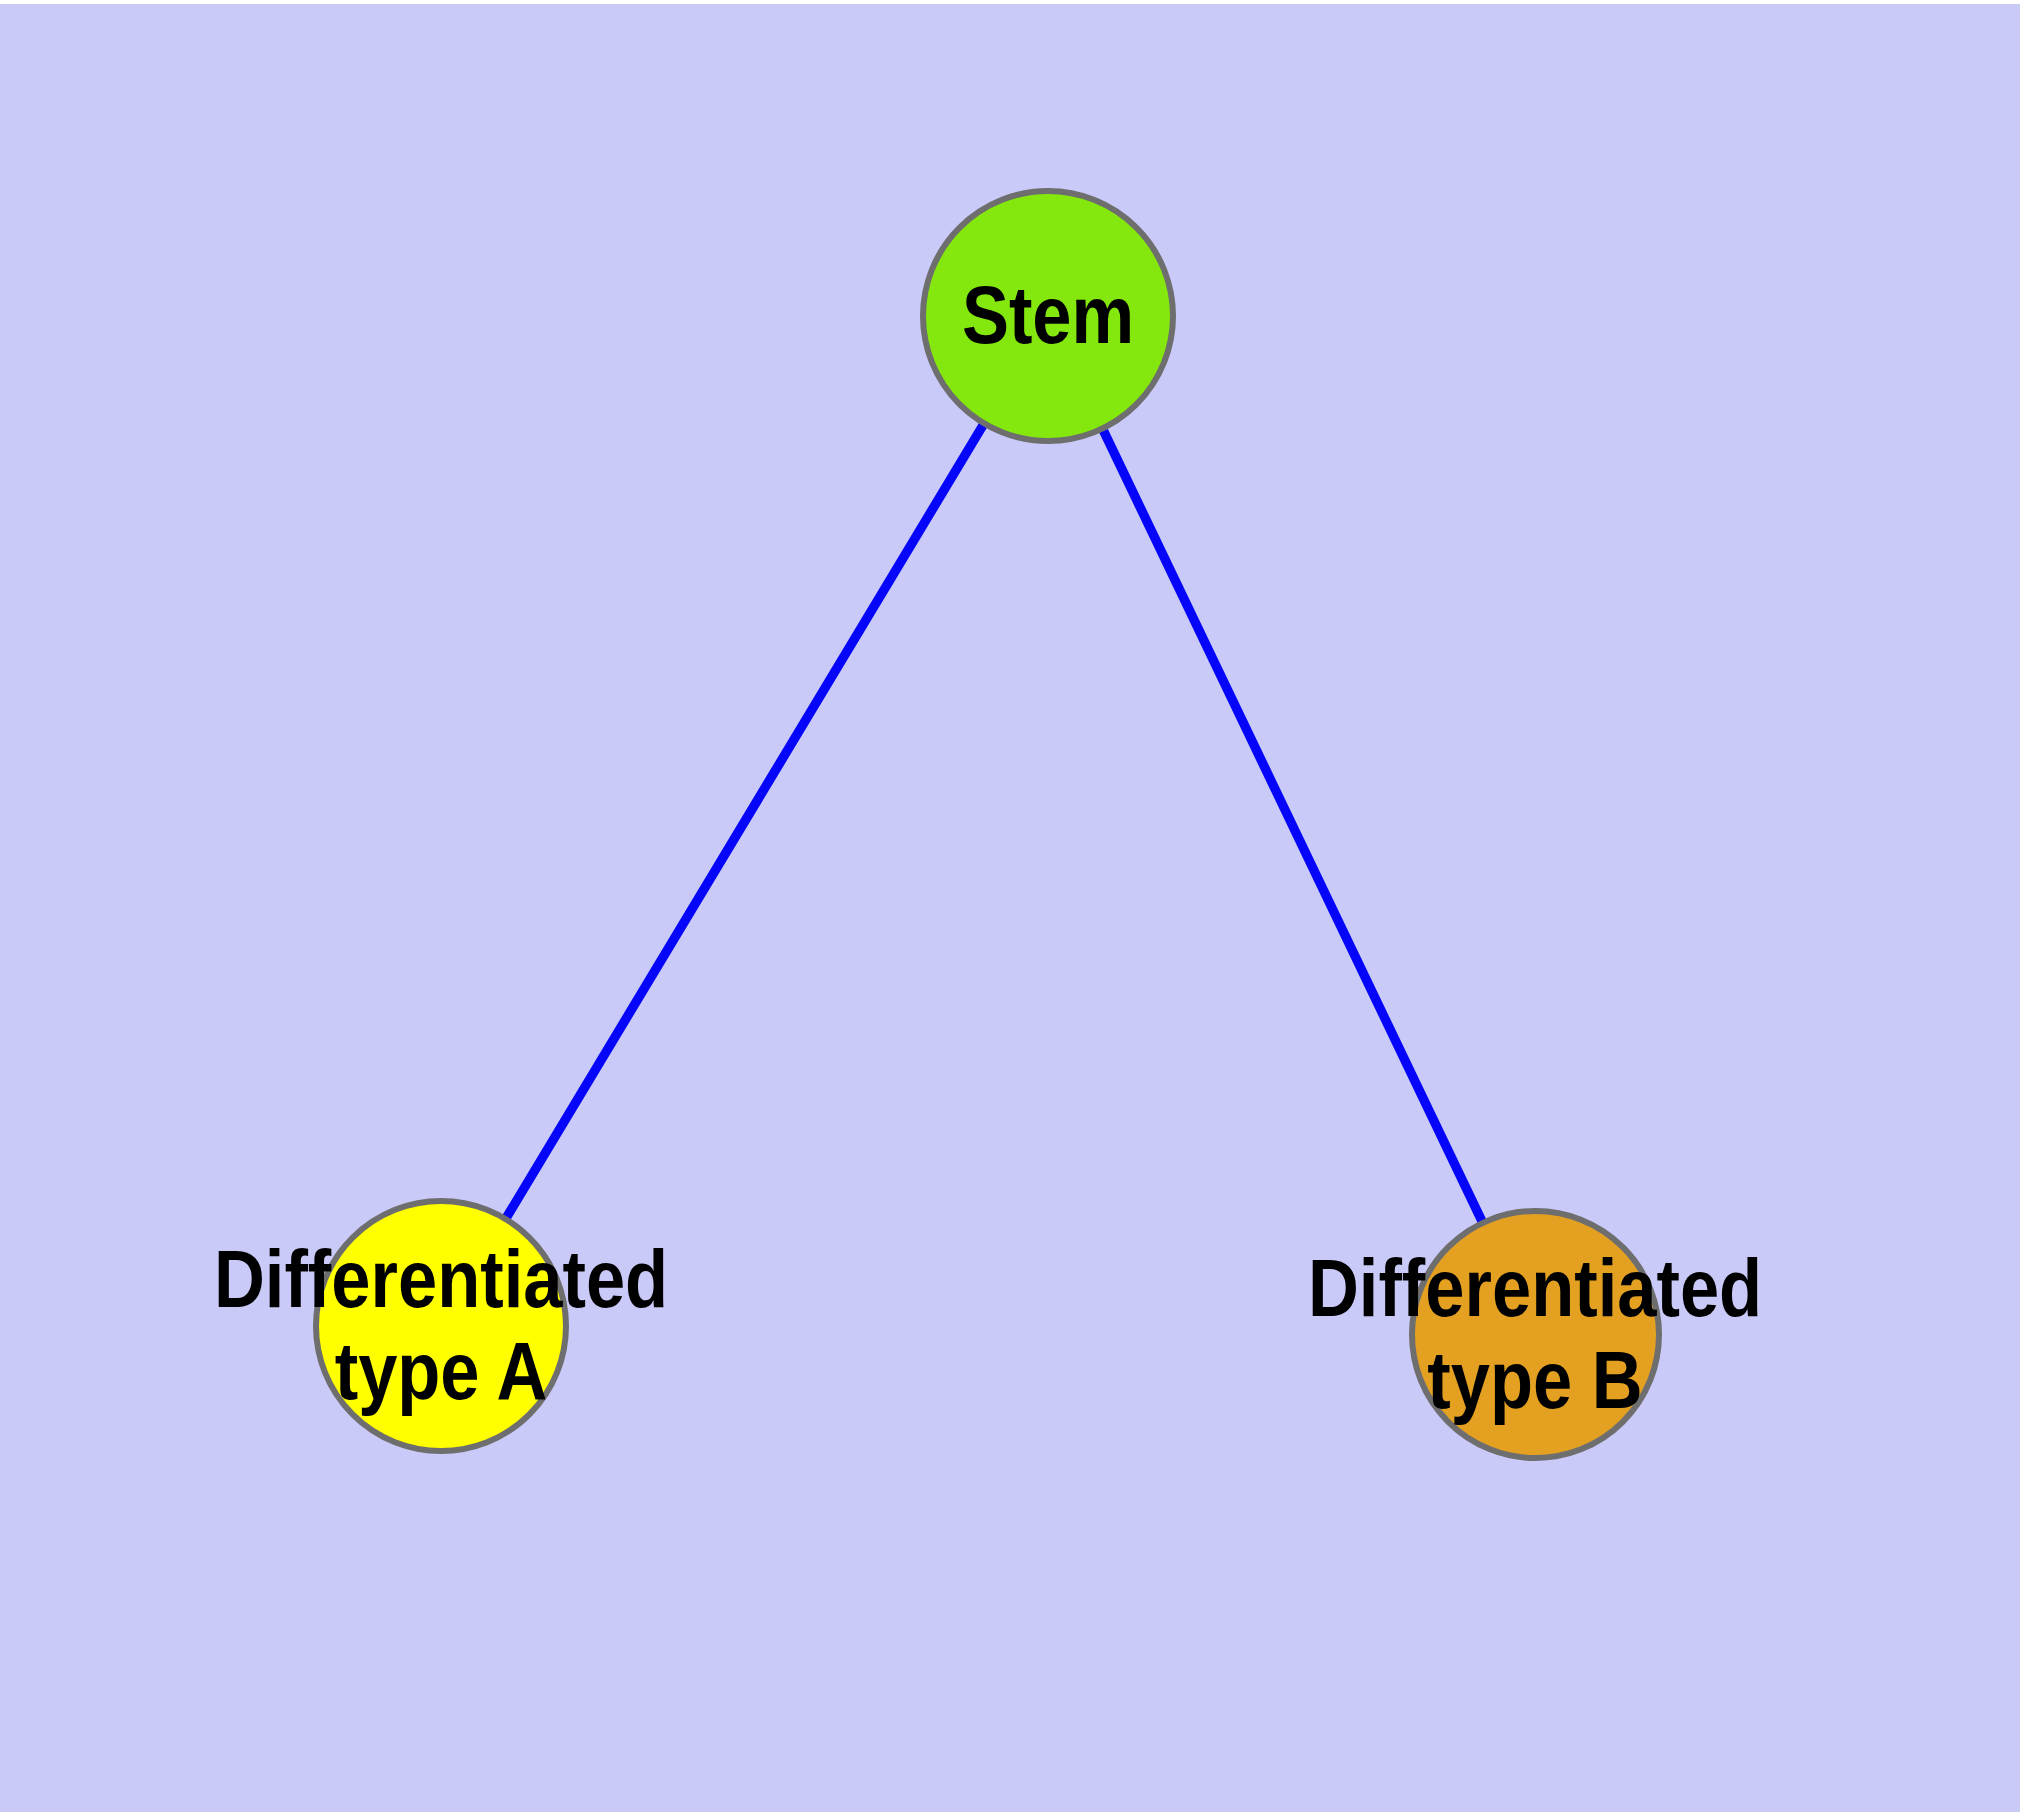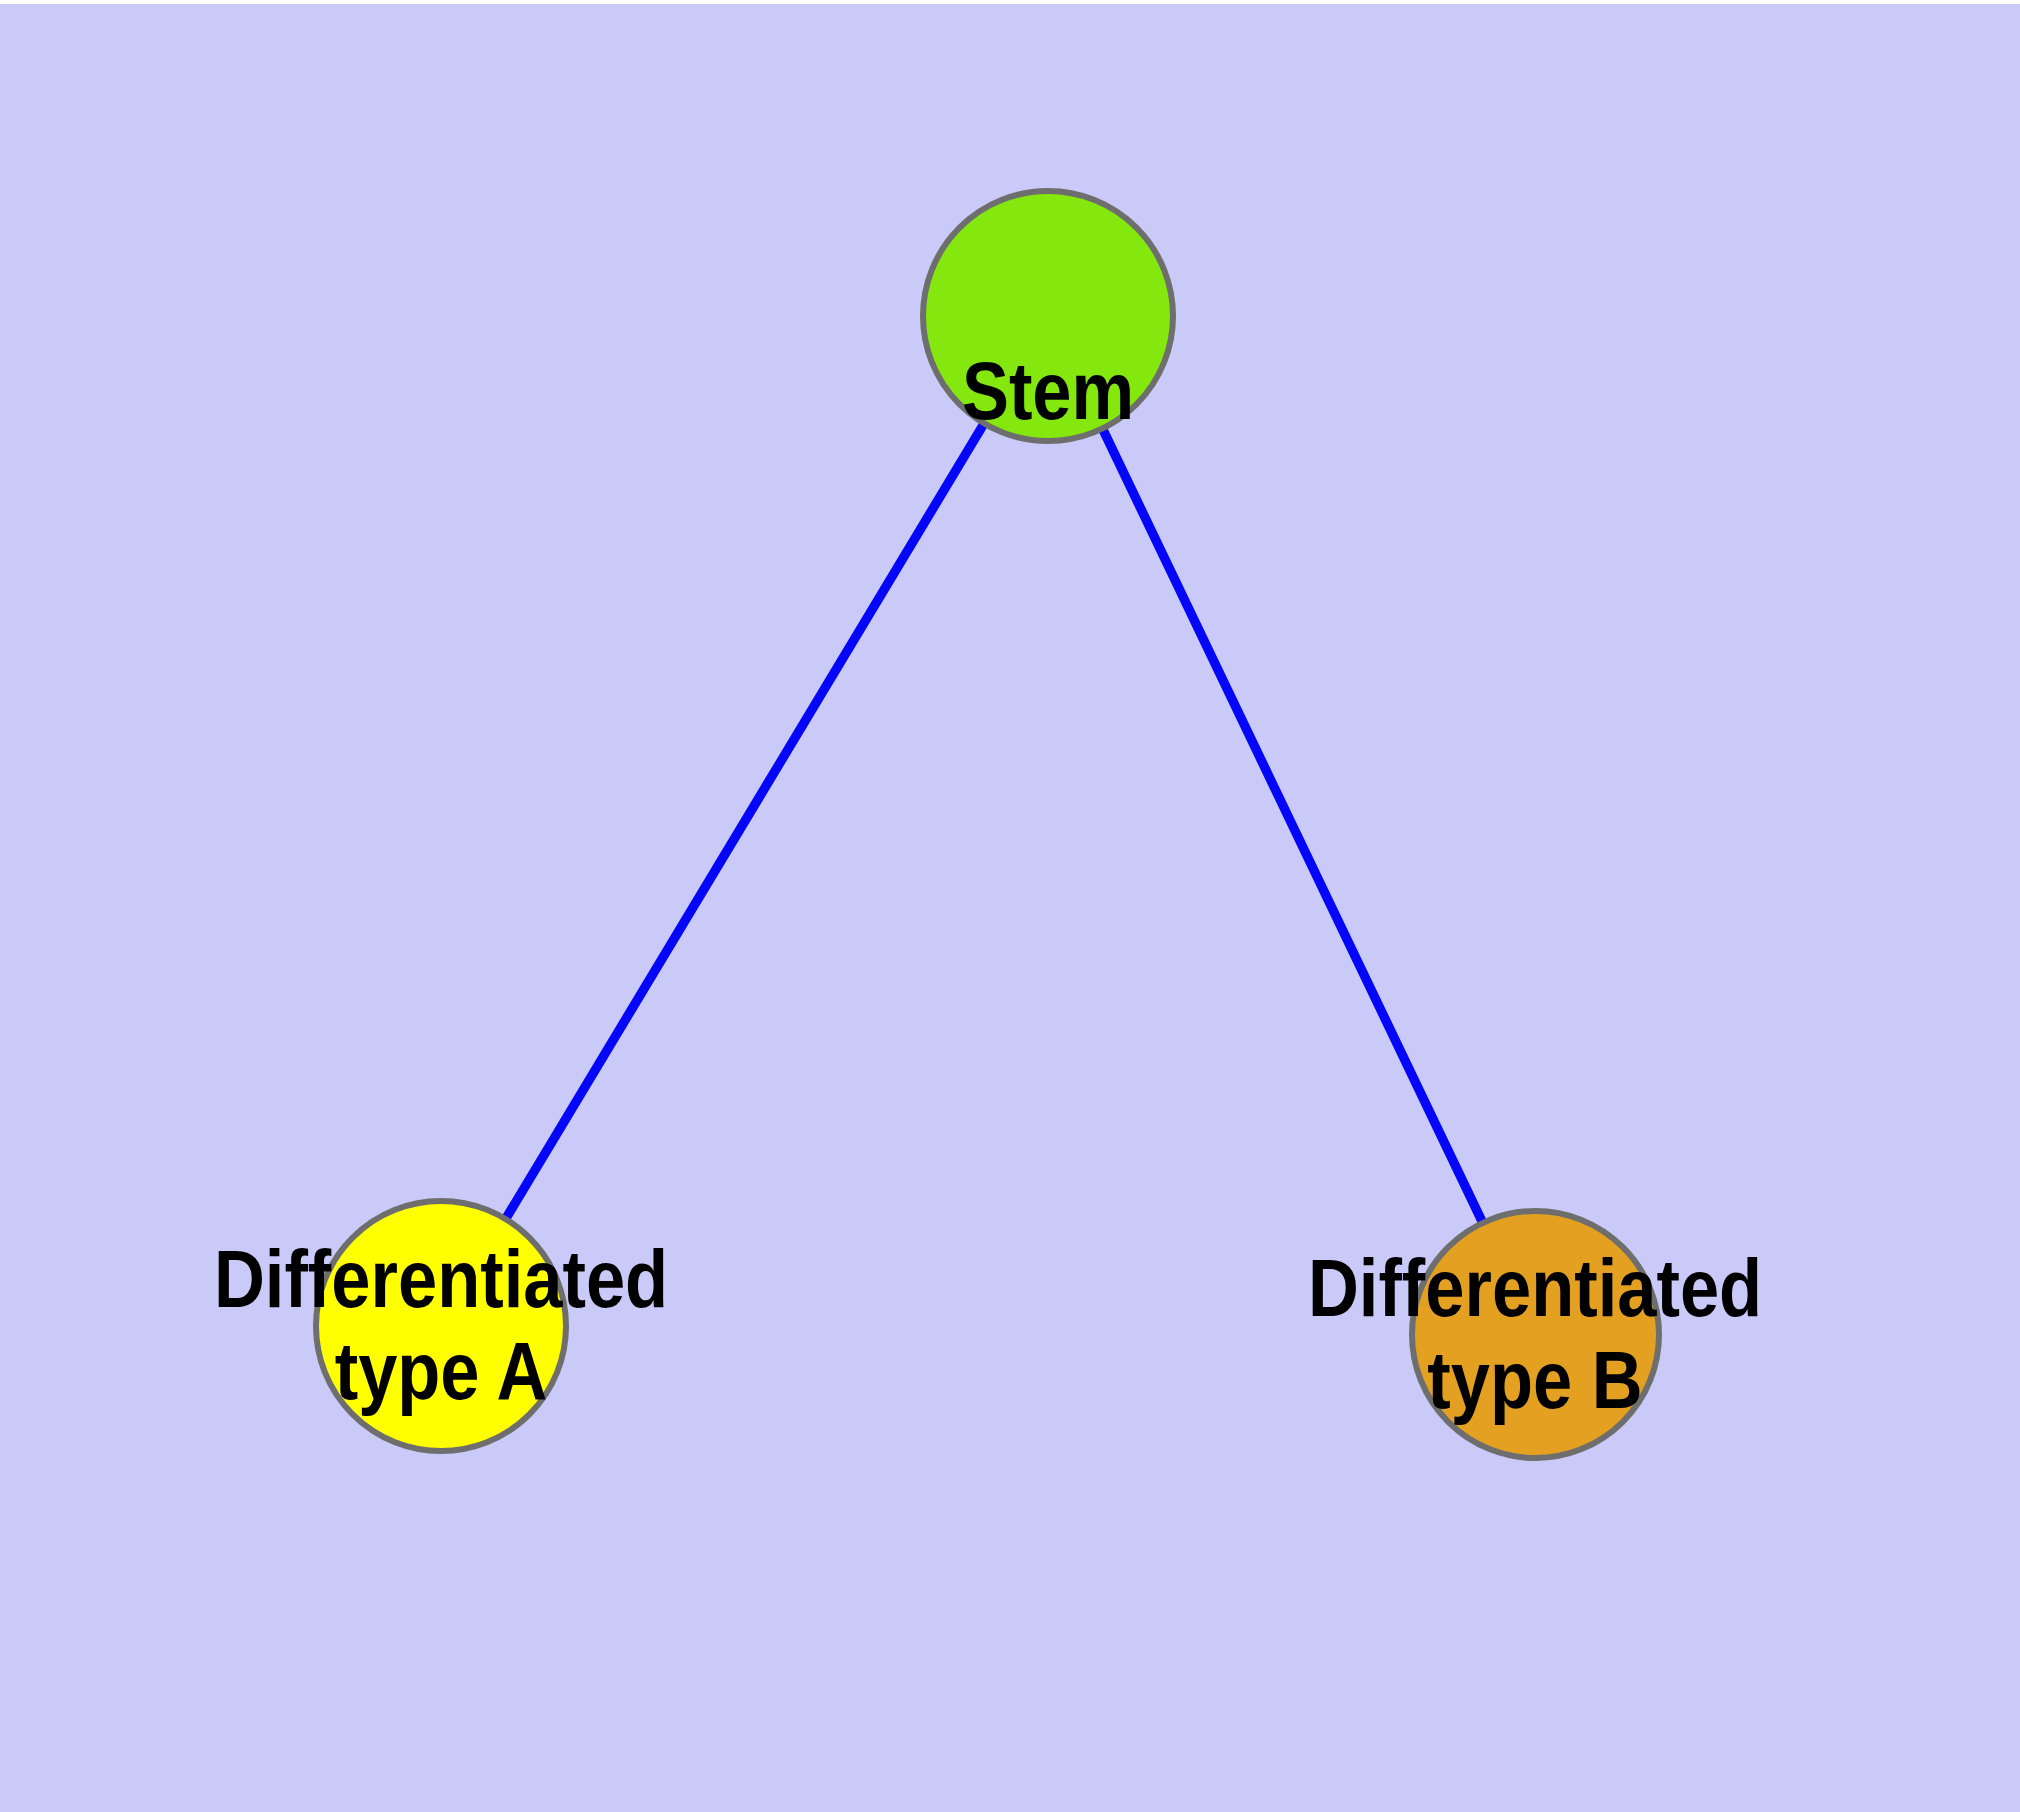--- a/index.html
+++ b/index.html
@@ -55,21 +55,21 @@
 
 <div class="stage">
 
   <div class="top-strip" style="background: rgb(255, 255, 255);"></div>
 
   <svg class="edges" width="2021" height="1812" viewBox="0 0 2384 2138">
     <line x1="1237" y1="373" x2="520" y2="1565" stroke="#0505FA" stroke-width="11" stroke-linecap="round"></line>
     <line x1="1237" y1="373" x2="1812" y2="1574" stroke="#0505FA" stroke-width="11" stroke-linecap="round"></line>
   </svg>
 
-  <div class="node" style="left: 920px; top: 188px; width: 256px; height: 256px; background: rgb(132, 231, 13); border-color: rgb(110, 110, 110); align-items: flex-end;">
+  <div class="node" style="left: 920px; top: 188px; width: 256px; height: 256px; background: rgb(132, 231, 13); border-color: rgb(110, 110, 110);">
     <div class="nlabel" style="color: rgb(0, 0, 0);">
       <span class="nline">Stem</span>
     </div>
   </div>
 
   <div class="node" style="left: 313px; top: 1198px; width: 256px; height: 256px; background: rgb(255, 255, 0); border-color: rgb(110, 110, 110);">
     <div class="nlabel" style="color: rgb(0, 0, 0);">
       <span class="nline">Differentiated</span>
       <span class="nline">type A</span>
     </div>

